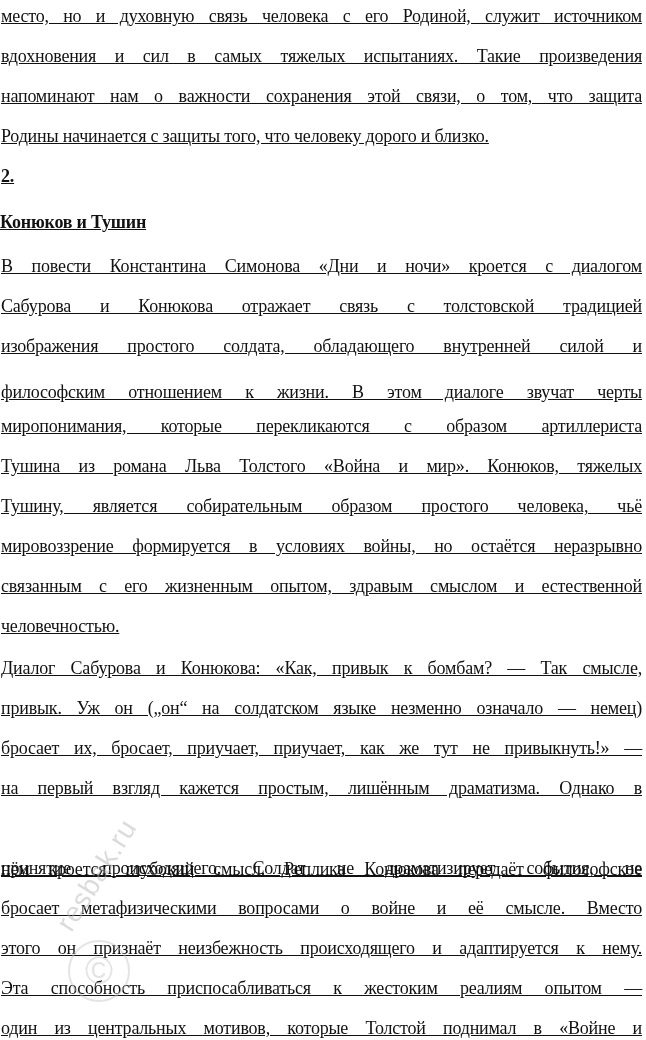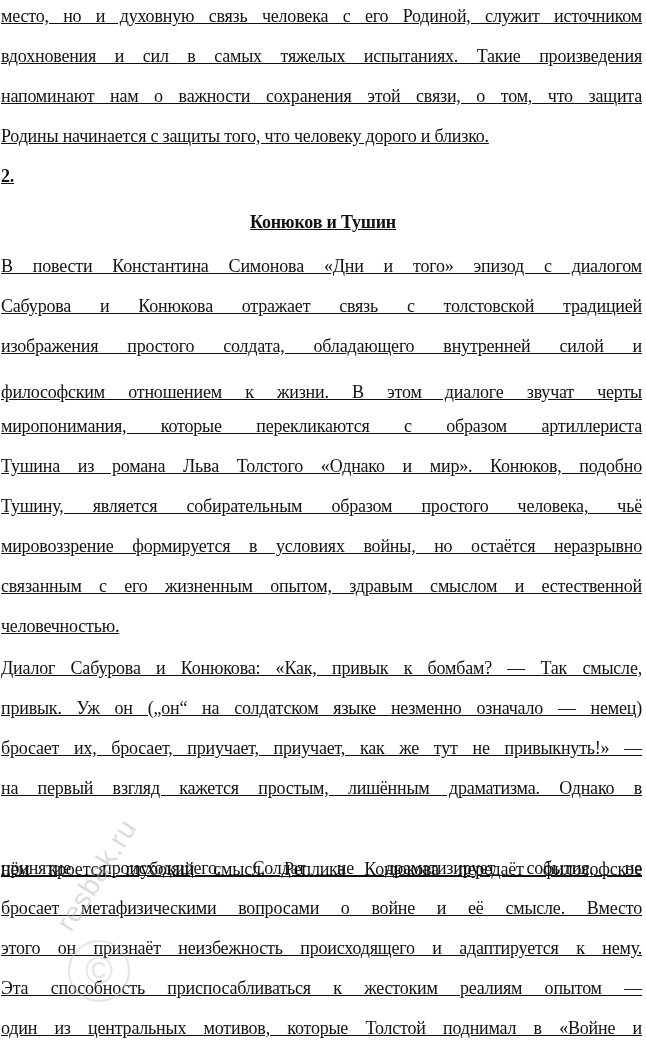--- a/index.html
+++ b/index.html
@@ -10,21 +10,21 @@
   }
   .page { position: absolute; left: 0; top: 0; width: 646px; }
   .line {
     position: absolute; left: 1px; width: 641px;
     font-size: 18px; line-height: 24px; white-space: nowrap;
     letter-spacing: -0.2px;
     text-decoration: underline;
   }
   .justify { text-align: justify; text-align-last: justify; }
   .bold { font-weight: bold; }
-  .center { text-align: center; left: 0; width: 646px; }
+  .center { text-align: left; left: 0; width: 646px; }
   .watermark {
     position: absolute; left: 28px; top: 880px; width: 140px; height: 150px;
     pointer-events: none; opacity: 0.45;
   }
   .wm-text {
     position: absolute; left: 22px; top: 40px;
     font-family: "Liberation Sans", sans-serif; font-size: 28px;
     color: #b0b0b0; transform: rotate(-58deg); transform-origin: left top;
     letter-spacing: 1px;
   }
@@ -42,26 +42,26 @@
 
   <div class="line justify" style="top:4px">место, но и духовную связь человека с его Родиной, служит источником</div>
   <div class="line justify" style="top:44px">вдохновения и сил в самых тяжелых испытаниях. Такие произведения</div>
   <div class="line justify" style="top:84px">напоминают нам о важности сохранения этой связи, о том, что защита</div>
   <div class="line" style="top:124px">Родины начинается с защиты того, что человеку дорого и близко.</div>
 
   <div class="line bold" style="top:164px">2.</div>
 
   <div class="line bold center" style="top:210px">Конюков и Тушин</div>
 
-  <div class="line justify" style="top:254px">В повести Константина Симонова «Дни и того» эпизод с диалогом</div>
+  <div class="line justify" style="top:254px">В повести Константина Симонова «Дни и ночи» кроется с диалогом</div>
   <div class="line justify" style="top:294px">Сабурова и Конюкова отражает связь с толстовской традицией</div>
   <div class="line justify" style="top:334px">изображения простого солдата, обладающего внутренней силой и</div>
   <div class="line justify" style="top:380px">философским отношением к жизни. В этом диалоге звучат черты</div>
   <div class="line justify" style="top:414px">миропонимания, которые перекликаются с образом артиллериста</div>
-  <div class="line justify" style="top:454px">Тушина из романа Льва Толстого «Однако и мир». Конюков, подобно</div>
+  <div class="line justify" style="top:454px">Тушина из романа Льва Толстого «Война и мир». Конюков, тяжелых</div>
   <div class="line justify" style="top:494px">Тушину, является собирательным образом простого человека, чьё</div>
   <div class="line justify" style="top:534px">мировоззрение формируется в условиях войны, но остаётся неразрывно</div>
   <div class="line justify" style="top:574px">связанным с его жизненным опытом, здравым смыслом и естественной</div>
   <div class="line" style="top:614px">человечностью.</div>
 
   <div class="line justify" style="top:656px">Диалог Сабурова и Конюкова: «Как, привык к бомбам? — Так смысле,</div>
   <div class="line justify" style="top:696px">привык. Уж он („он“ на солдатском языке незменно означало — немец)</div>
   <div class="line justify" style="top:736px">бросает их, бросает, приучает, приучает, как же тут не привыкнуть!» —</div>
   <div class="line justify" style="top:776px">на первый взгляд кажется простым, лишённым драматизма. Однако в</div>
   <div class="line justify" style="top:857px">нём кроется глубокий смысл. Реплика Конюкова передаёт философское</div>

